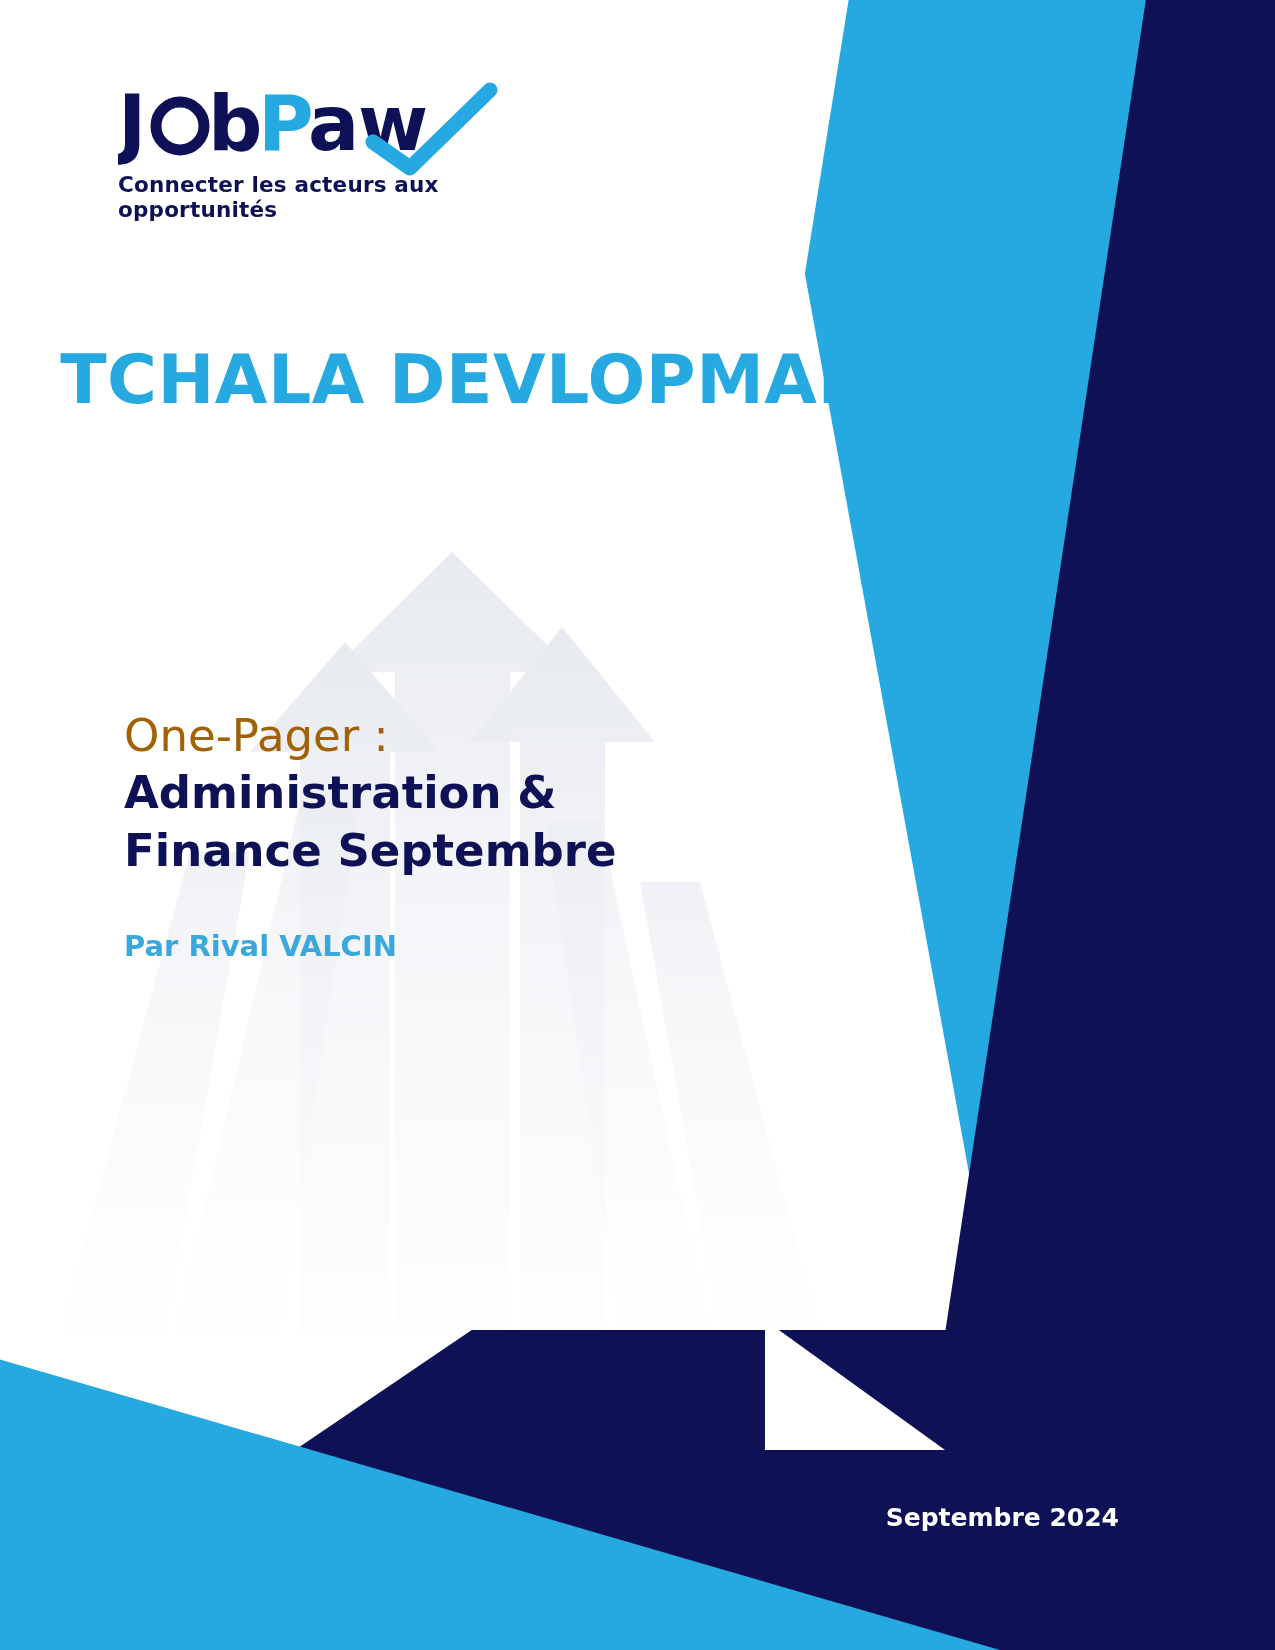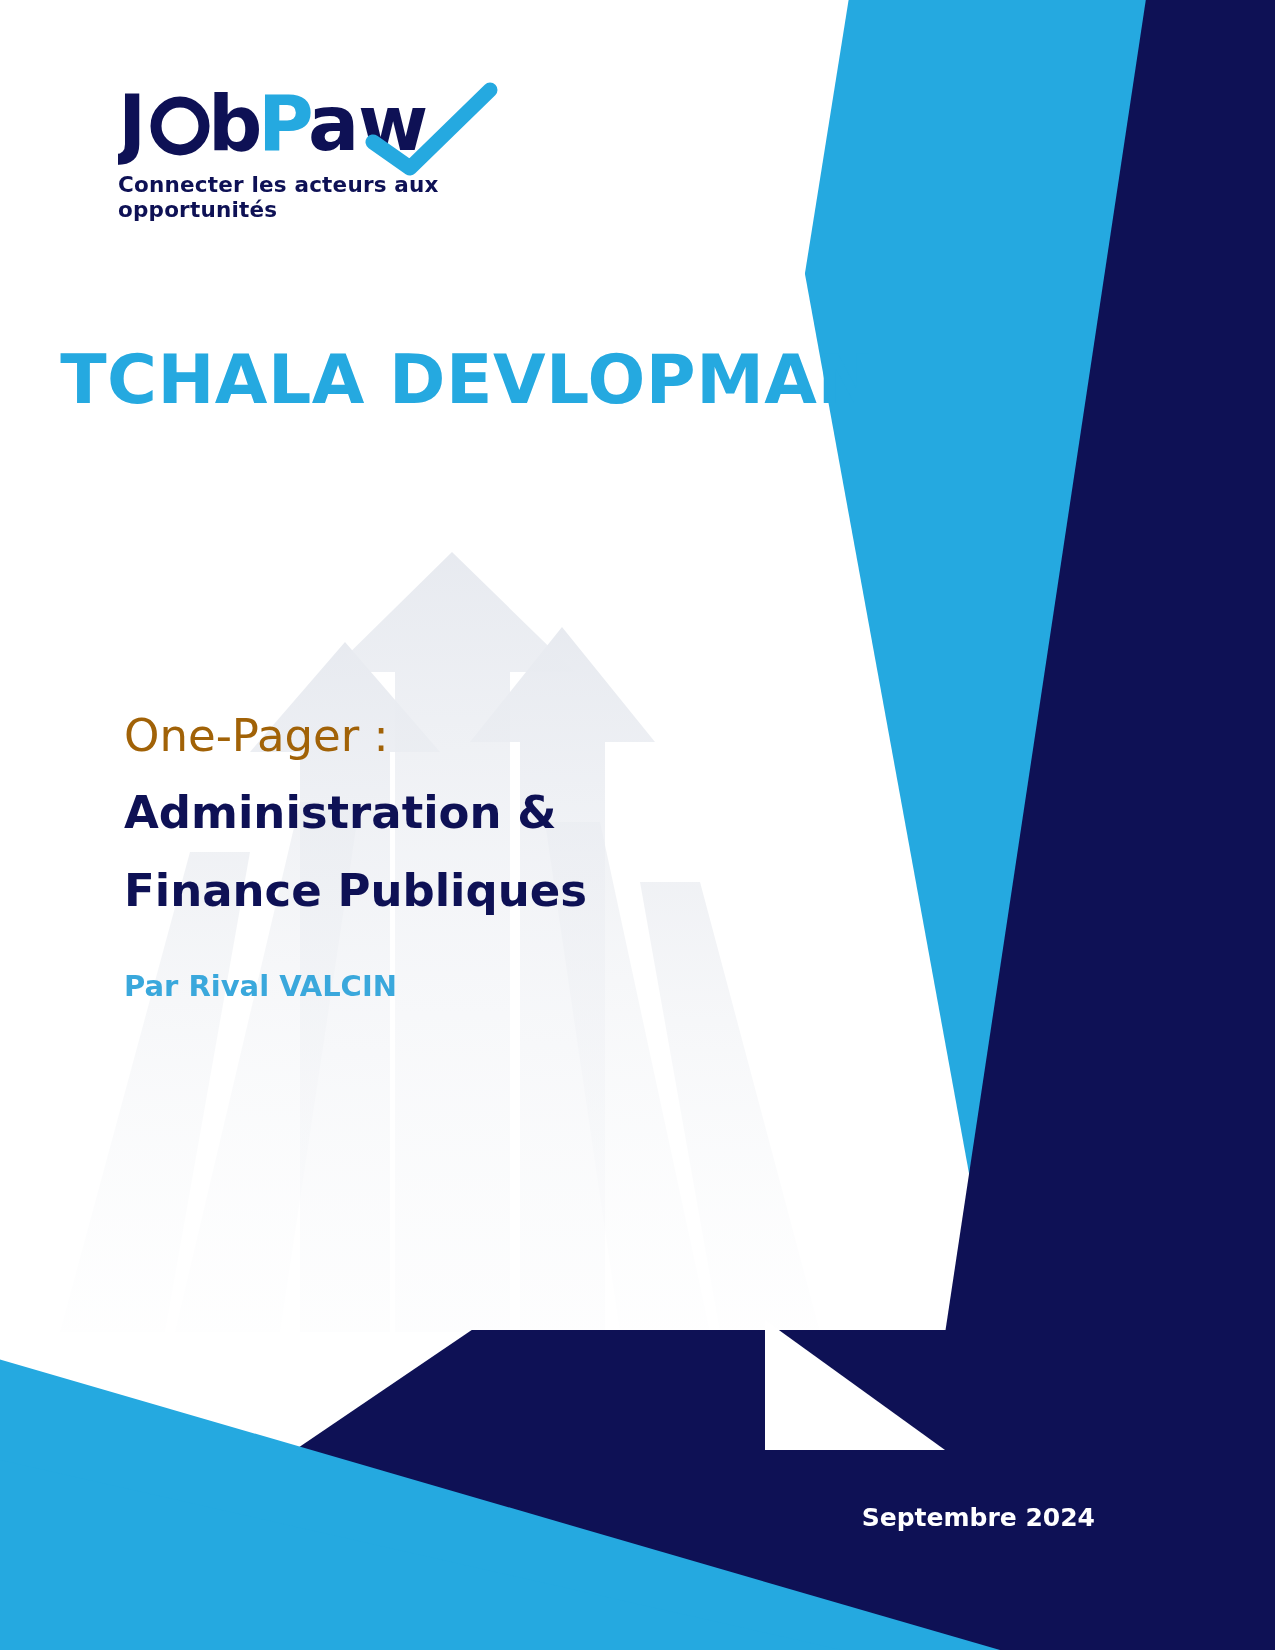--- a/index.html
+++ b/index.html
@@ -100,31 +100,30 @@
   .subtitle-block { position:absolute; left:124px; top:708px; width:720px; }
   .subtitle-kicker {
     font-size:45px; font-weight:400; color:#a16207;
     font-family:"DejaVu Sans", sans-serif;
     line-height:1.25;
   }
   .subtitle-main {
     font-size:45px; font-weight:800; color:#0E1155;
     font-family:"DejaVu Sans", sans-serif;
     line-height:1.28;
-    margin-top:20px;
   }
   .author {
     margin-top:50px;
     font-size:29px; font-weight:800; color:#3AA8DC;
     font-family:"DejaVu Sans", sans-serif;
   }
 
   .date-label {
     position:absolute;
-    right:180px; bottom:118px;
+    right:156px; bottom:118px;
     font-size:25px;
     font-weight:800;
     color:#ffffff;
     font-family:"DejaVu Sans", sans-serif;
     text-align:center;
   }
 </style>
 </head>
 <body>
 
@@ -177,19 +176,19 @@
       </svg>
     </div>
     <div class="logo-tagline">Connecter les acteurs aux opportunités</div>
   </div>
 
   <div class="doc-title">TCHALA DEVLOPMAN</div>
 
   <div class="subtitle-block">
     <div class="subtitle-kicker">One-Pager :</div>
     <div class="subtitle-main">Administration &amp;</div>
-    <div class="subtitle-main">Finance Publiques</div>
+    <div class="subtitle-main">Finance Septembre</div>
     <div class="author">Par Rival VALCIN</div>
   </div>
 
   <div class="date-label">Septembre 2024</div>
 
 </div>
 
 </body></html>

